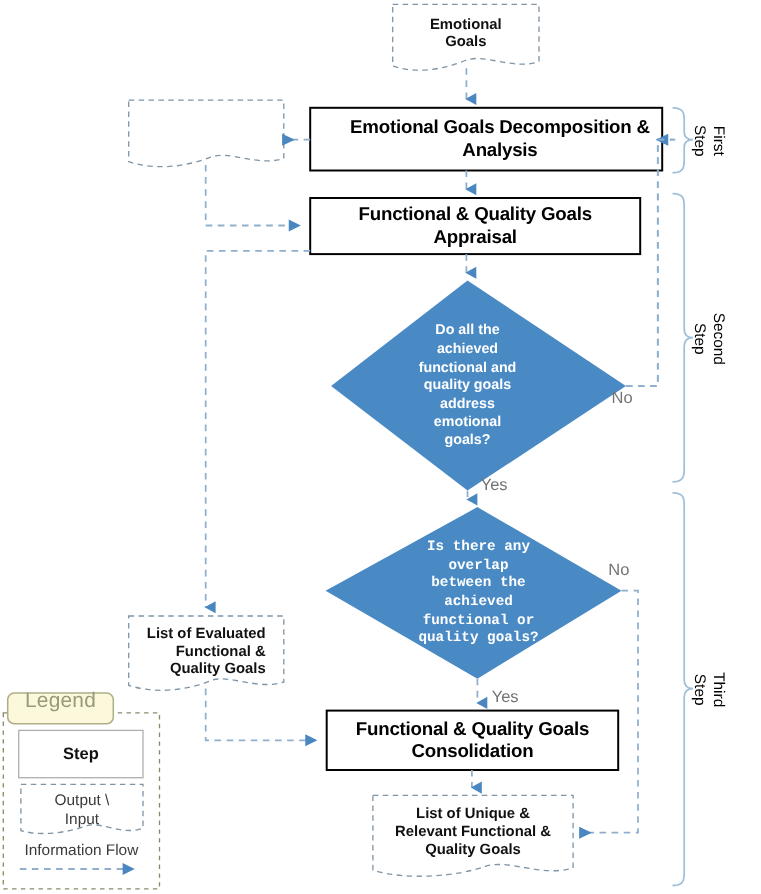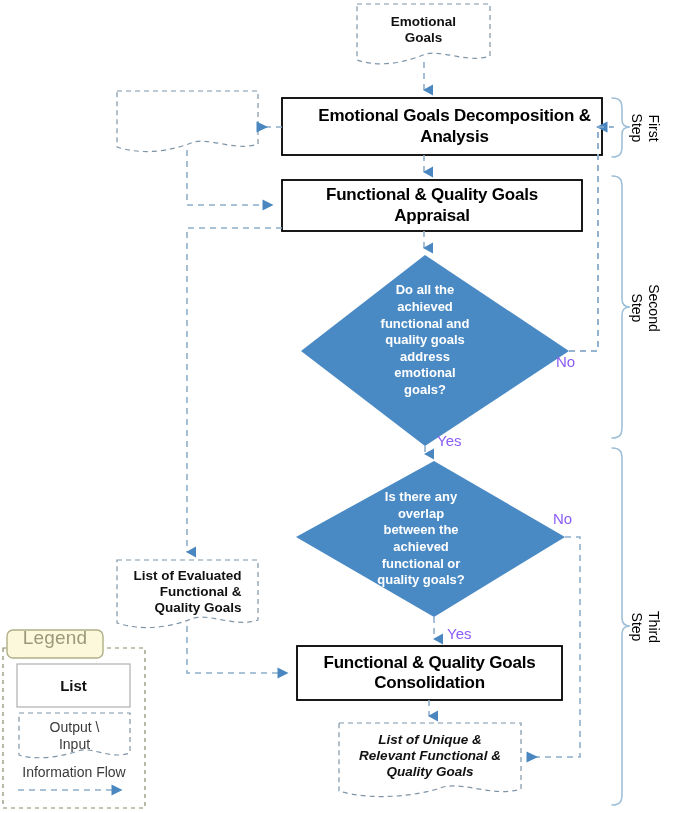--- a/index.html
+++ b/index.html
@@ -45,21 +45,21 @@
     color: #111111;
   }
   .decision-label {
     font-weight: bold;
     font-size: 13px;
     color: #ffffff;
     line-height: 1.28;
   }
   .edge-label {
     font-size: 15px;
-    color: #8b5cf6;
+    color: #737373;
     font-weight: normal;
   }
   .brace-label {
     font-size: 14px;
     color: #000000;
     white-space: nowrap;
     transform-origin: center center;
   }
   .legend-title {
     font-size: 19px;
@@ -179,51 +179,51 @@
   <div class="node-text proc-label" style="left:284px;top:100px;width:316px;height:53px;padding-left:25px;">
     <span style="white-space:pre-line;">Emotional Goals Decomposition &amp;
 Analysis</span>
   </div>
 
   <div class="node-text proc-label" style="left:284px;top:182px;width:296px;height:47px;">
     <span style="white-space:pre-line;">Functional &amp; Quality Goals
 Appraisal</span>
   </div>
 
-  <div class="node-text decision-label" style="left:345px;top:268px;width:160px;height:145px;">
+  <div class="node-text decision-label" style="left:345px;top:278px;width:160px;height:145px;">
     <span style="white-space:pre-line;">Do all the
 achieved
 functional and
 quality goals
 address
 emotional
 goals?</span>
   </div>
 
   <div class="node-text doc-label" style="left:117px;top:564px;width:141px;height:56px;text-align:right;">
     <span style="white-space:pre-line;">List of Evaluated
 Functional &amp;
 Quality Goals</span>
   </div>
 
-  <div class="node-text decision-label" style="left:342px;top:479px;width:158px;height:120px;">
+  <div class="node-text decision-label" style="left:356px;top:479px;width:158px;height:120px;font-family:Liberation Mono, monospace;">
     <span style="white-space:pre-line;">Is there any
 overlap
 between the
 achieved
 functional or
 quality goals?</span>
   </div>
 
   <div class="node-text proc-label" style="left:299px;top:648px;width:261px;height:50px;">
     <span style="white-space:pre-line;">Functional &amp; Quality Goals
 Consolidation</span>
   </div>
 
-  <div class="node-text doc-label" style="left:339px;top:727px;width:182px;height:58px;font-style:italic;">
+  <div class="node-text doc-label" style="left:339px;top:727px;width:182px;height:58px;">
     <span style="white-space:pre-line;">List of Unique &amp;
 Relevant Functional &amp;
 Quality Goals</span>
   </div>
 
   <div class="node-text edge-label" style="left:556px;top:352px;width:40px;height:20px;justify-content:flex-start;">No</div>
 
   <div class="node-text edge-label" style="left:437px;top:431px;width:40px;height:20px;justify-content:flex-start;">Yes</div>
 
   <div class="node-text edge-label" style="left:553px;top:509px;width:40px;height:20px;justify-content:flex-start;">No</div>
@@ -240,21 +240,21 @@
 Step</span>
   </div>
 
   <div class="node-text brace-label" style="left:621px;top:603px;width:48px;height:48px;transform:rotate(90deg);">
     <span style="white-space:pre-line;text-align:center;">Third
 Step</span>
   </div>
 
   <div class="node-text legend-title" style="left:7px;top:631px;width:96px;height:14px;">Legend</div>
 
-  <div class="node-text legend-step" style="left:17px;top:665px;width:113px;height:41px;">List</div>
+  <div class="node-text legend-step" style="left:17px;top:665px;width:113px;height:41px;">Step</div>
 
   <div class="node-text legend-doc" style="left:19px;top:716px;width:111px;height:40px;">
     <span style="white-space:pre-line;">Output \
 Input</span>
   </div>
 
   <div class="node-text legend-flow" style="left:14px;top:762px;width:120px;height:20px;">Information Flow</div>
 
 </div>
 

